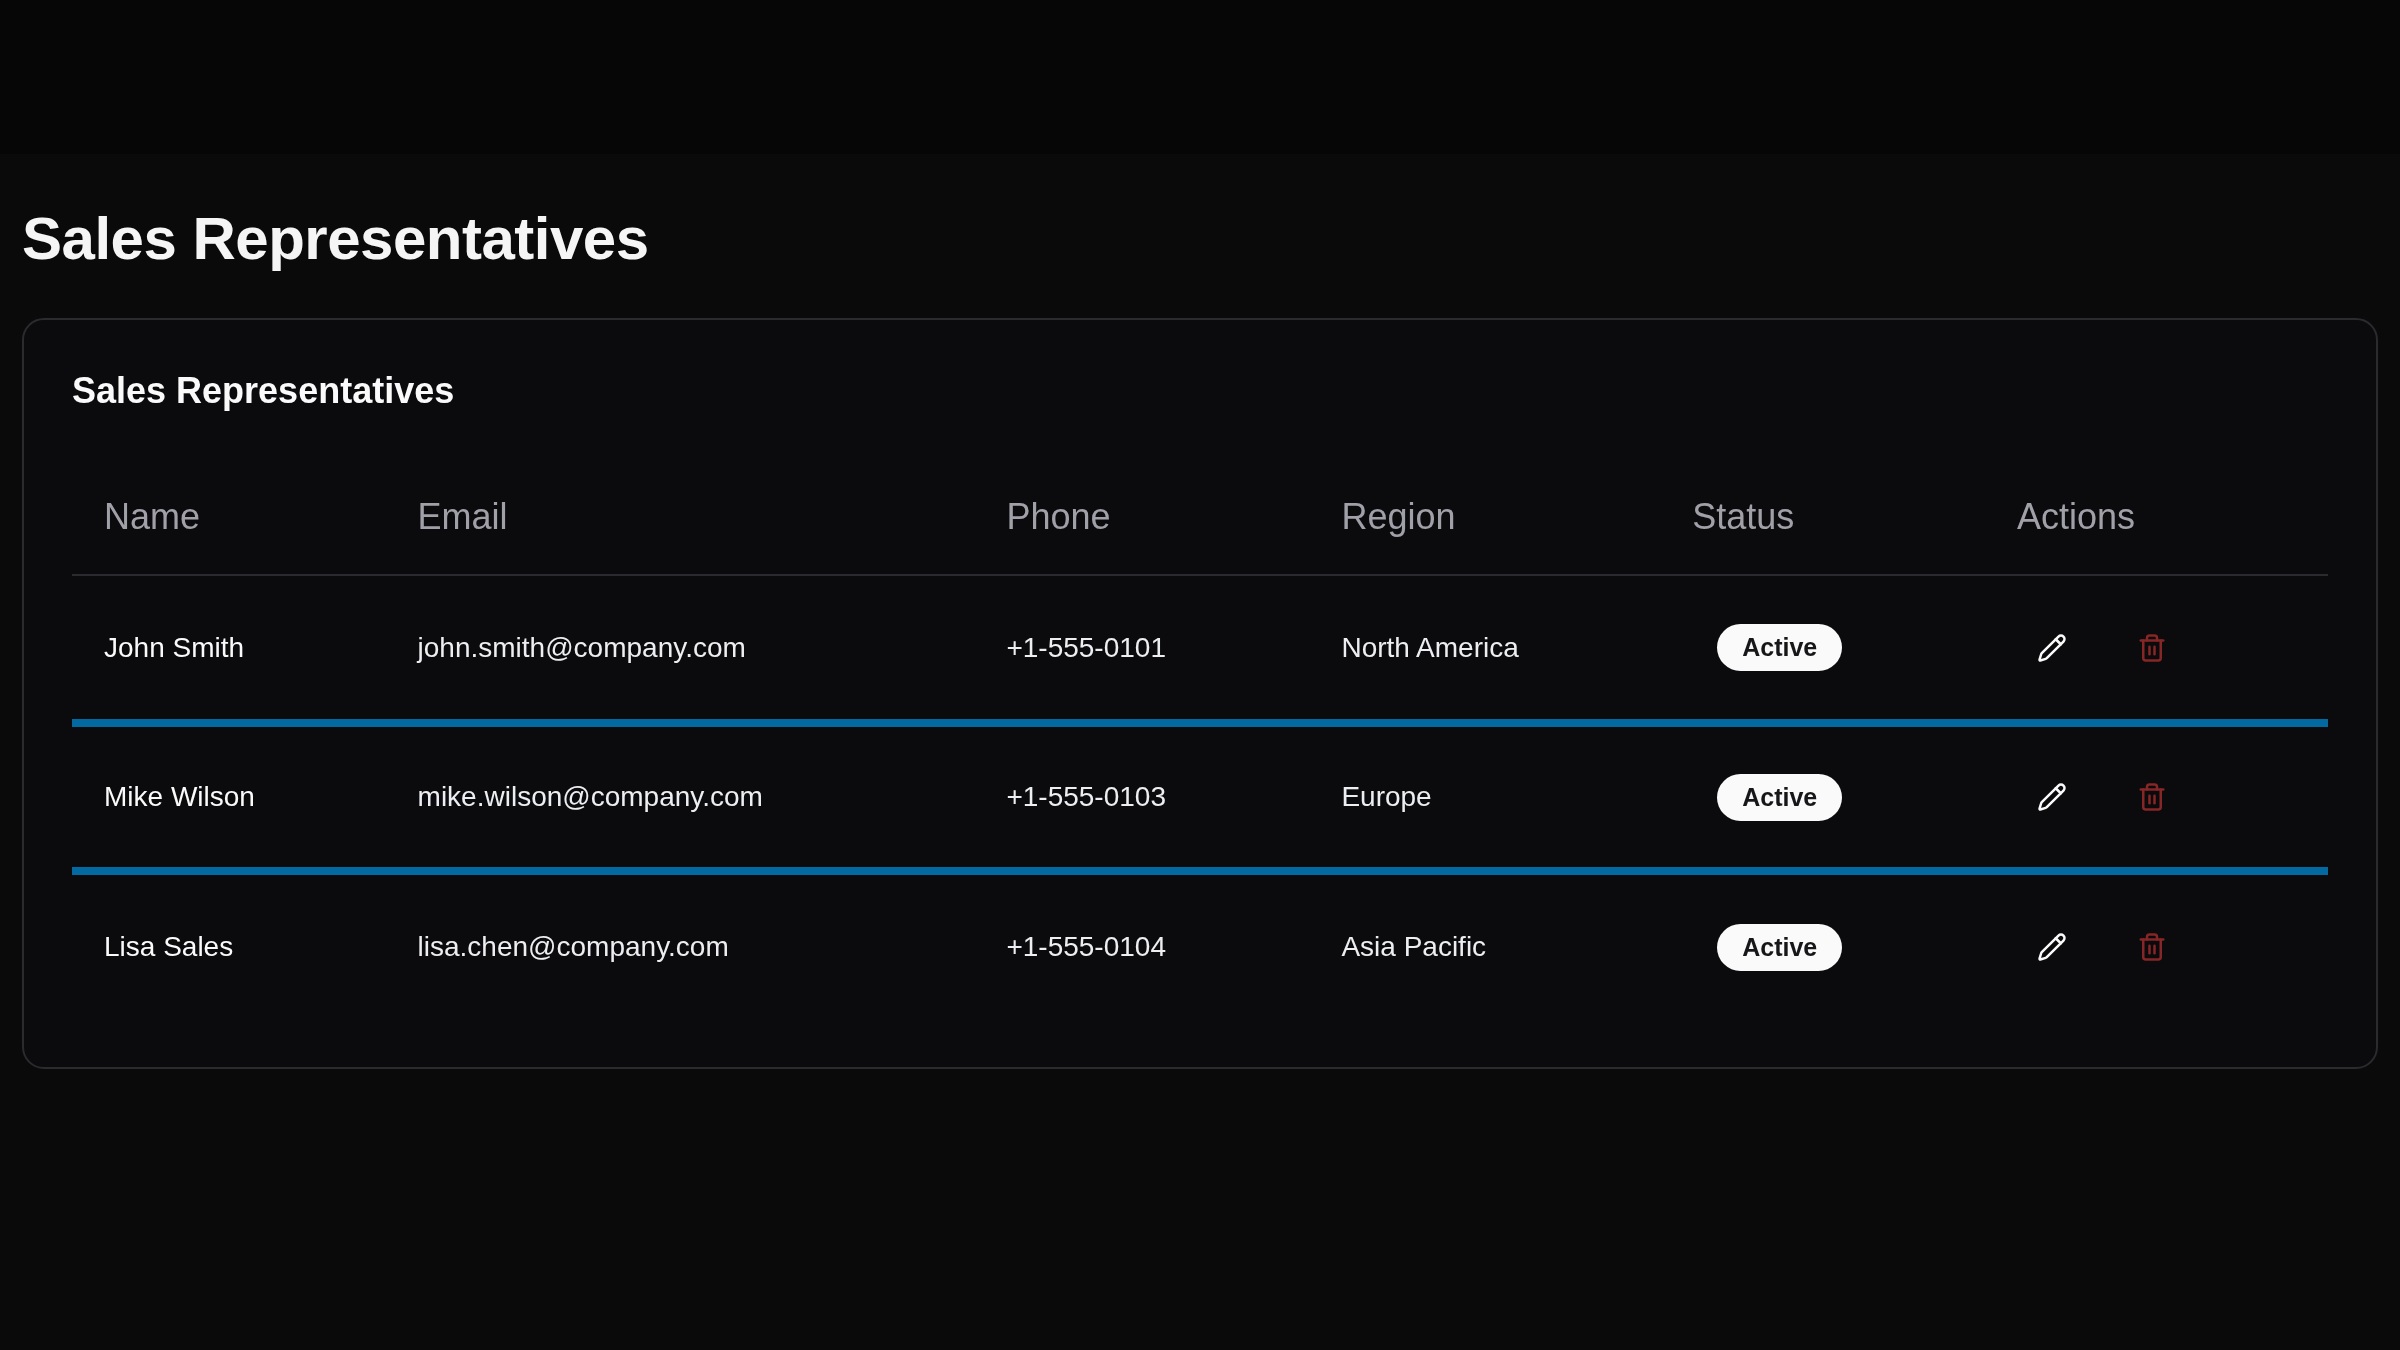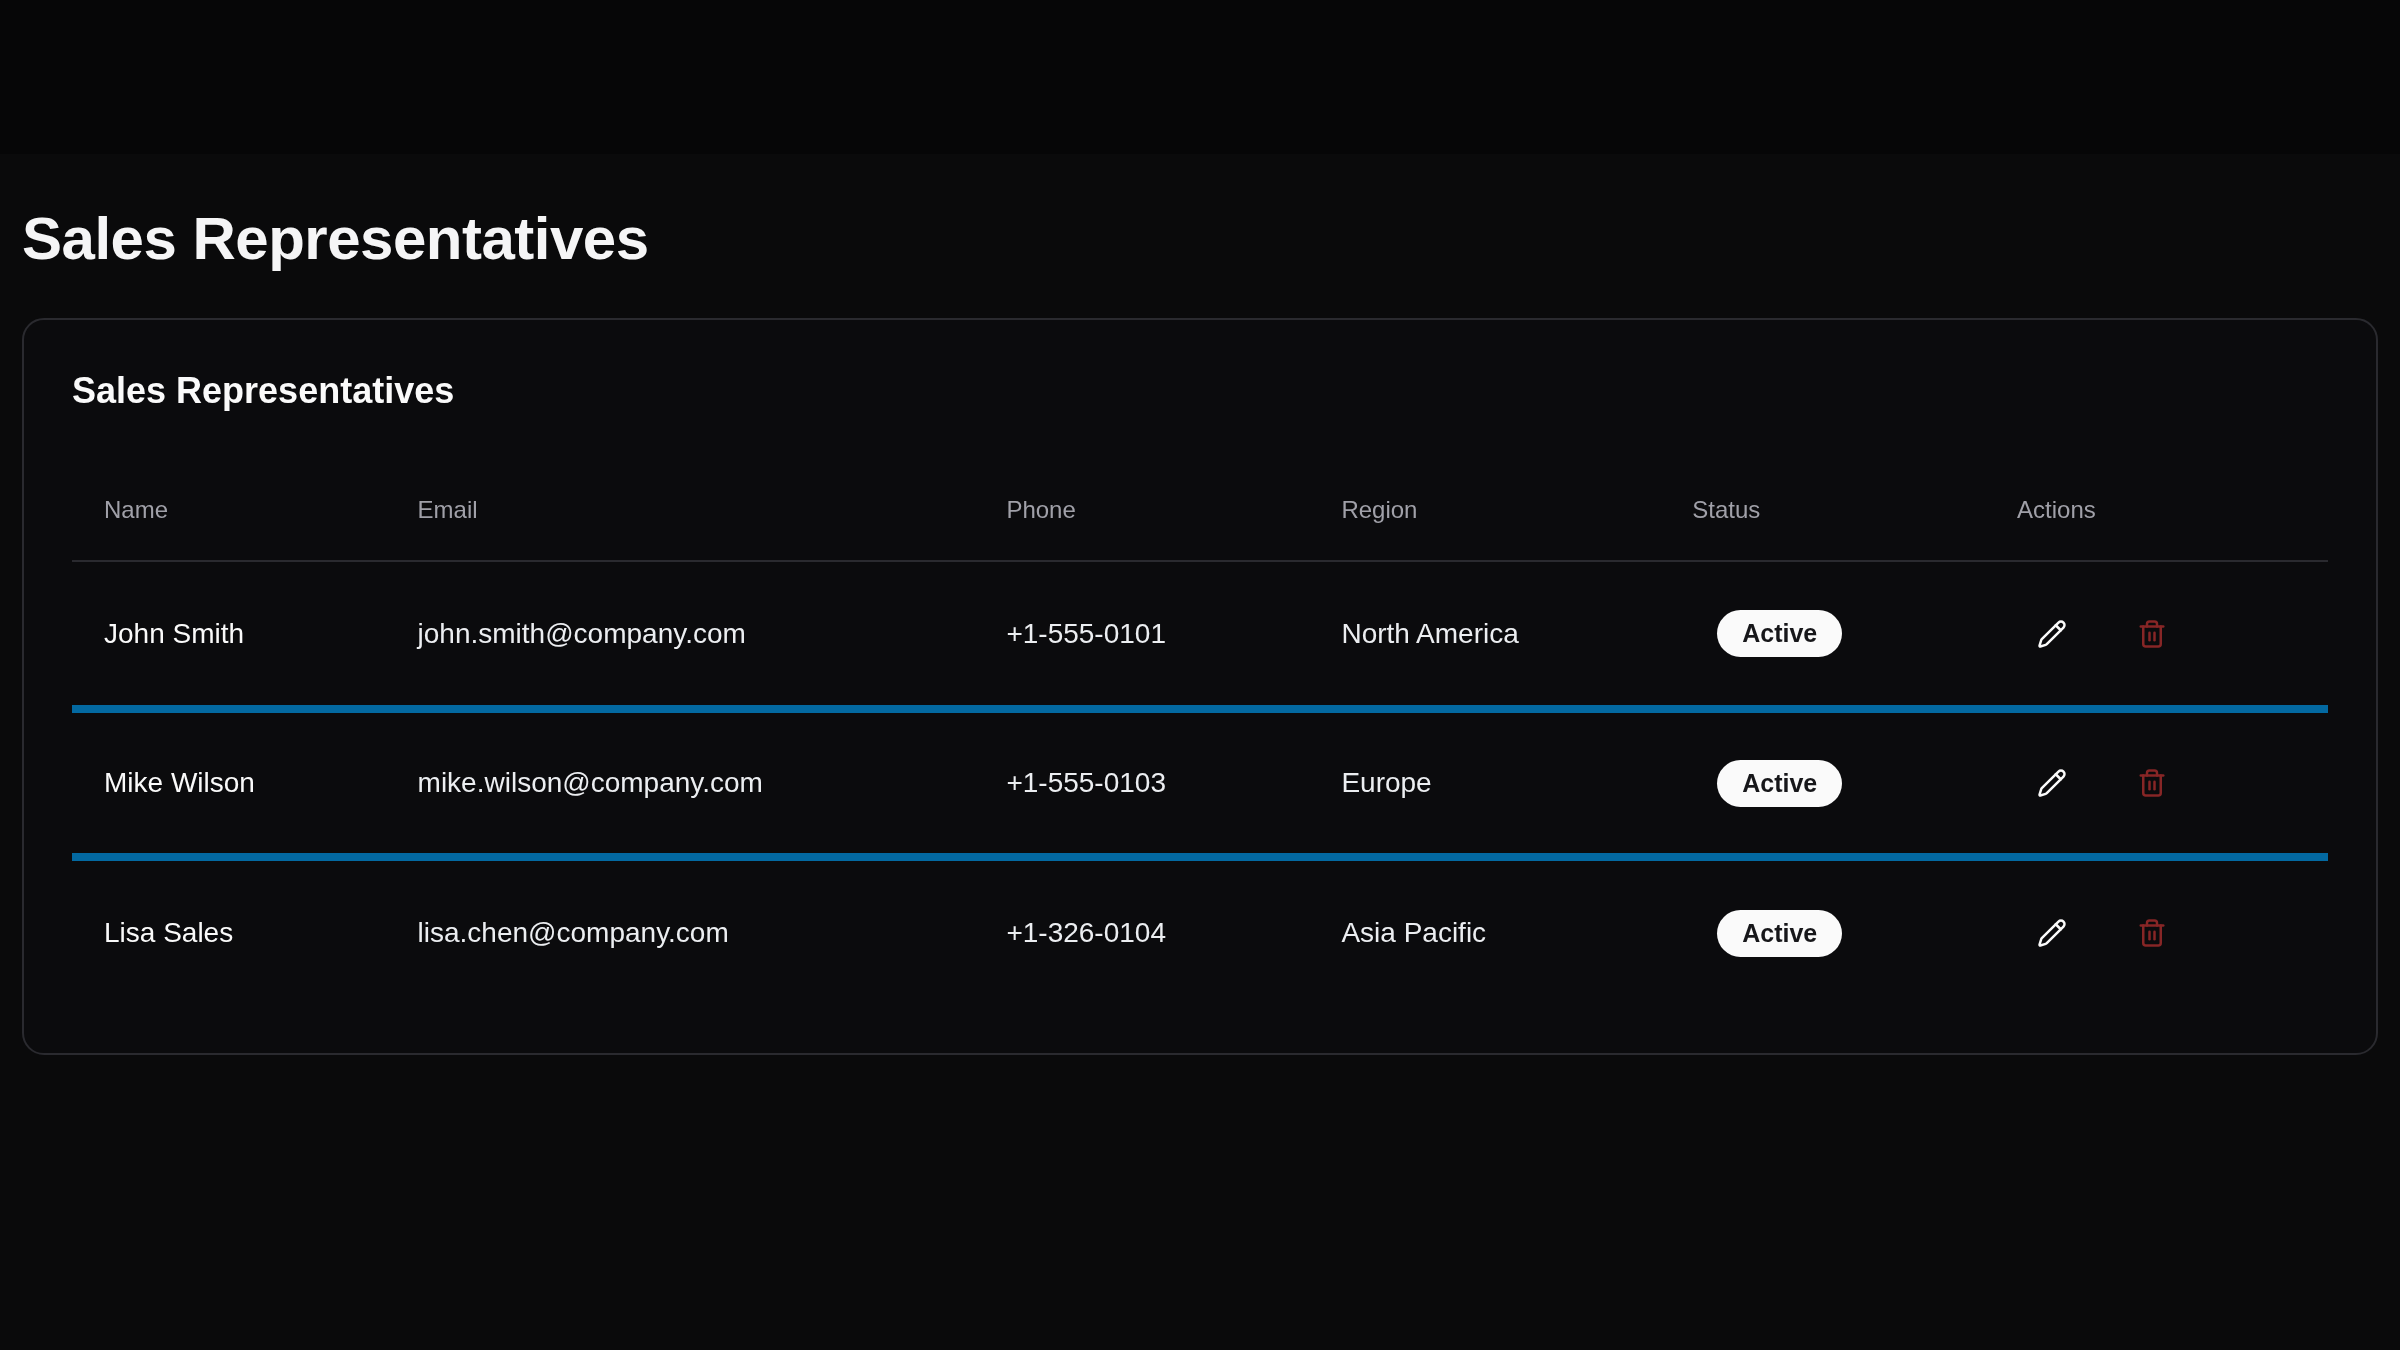--- a/index.html
+++ b/index.html
@@ -72,21 +72,21 @@
     table-layout: fixed;
   }
   col.c1 { width: 13.9%; }
   col.c2 { width: 26.1%; }
   col.c3 { width: 14.85%; }
   col.c4 { width: 15.55%; }
   col.c5 { width: 14.4%; }
   col.c6 { width: 15.2%; }
   thead th {
     text-align: left;
-    font-size: 24px;
+    font-size: 36px;
     font-weight: 500;
     color: #a0a0a8;
     padding: 84px 0 36px 32px;
     border-bottom: 2px solid #2a2a2f;
     white-space: nowrap;
   }
   tbody td {
     height: 148px;
     padding: 0 0 0 32px;
     vertical-align: middle;
@@ -214,21 +214,21 @@
             <line x1="14" y1="11" x2="14" y2="17"></line>
           </svg>
         </button>
       </span>
     </td>
   </tr>
 
   <tr>
     <td class="cell-name">Lisa Sales</td>
     <td class="cell-email">lisa.chen@company.com</td>
-    <td class="cell-phone">+1-326-0104</td>
+    <td class="cell-phone">+1-555-0104</td>
     <td class="cell-region">Asia Pacific</td>
     <td class="cell-status">
       <span class="badge">Active</span>
     </td>
     <td class="cell-actions">
       <span class="actions-wrap">
         <button class="icon-btn pencil">
           <svg width="30" height="30" viewBox="0 0 24 24" fill="none" stroke="currentColor" stroke-width="2" stroke-linecap="round" stroke-linejoin="round">
             <path d="M21.174 6.812a1 1 0 0 0-3.986-3.987L3.842 16.174a2 2 0 0 0-.5.83l-1.321 4.352a.5.5 0 0 0 .623.622l4.353-1.32a2 2 0 0 0 .83-.497z"></path>
             <path d="m15 5 4 4"></path>

